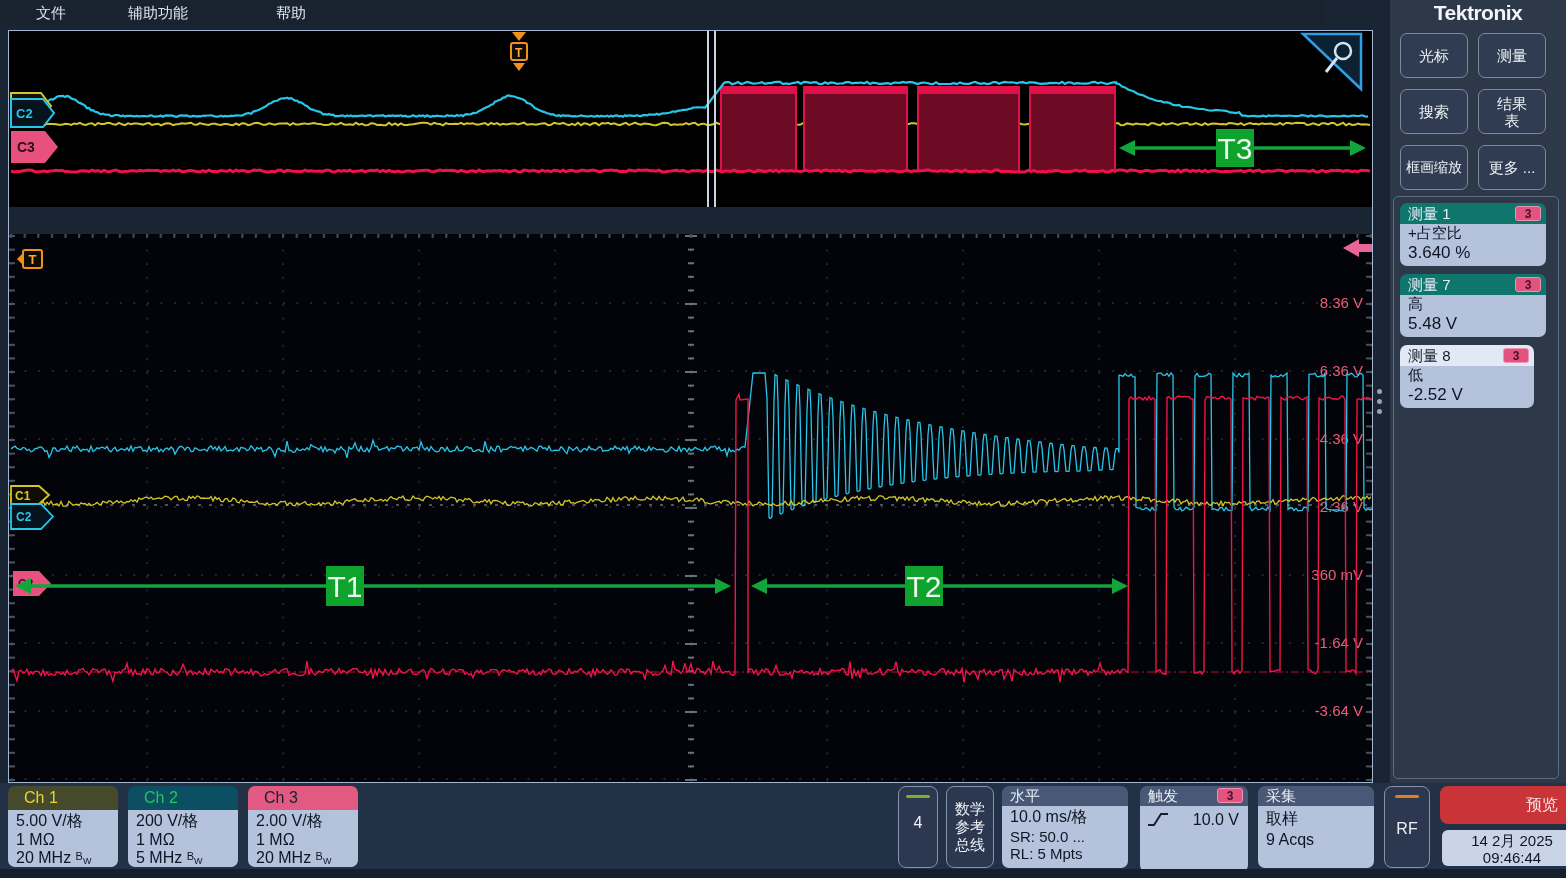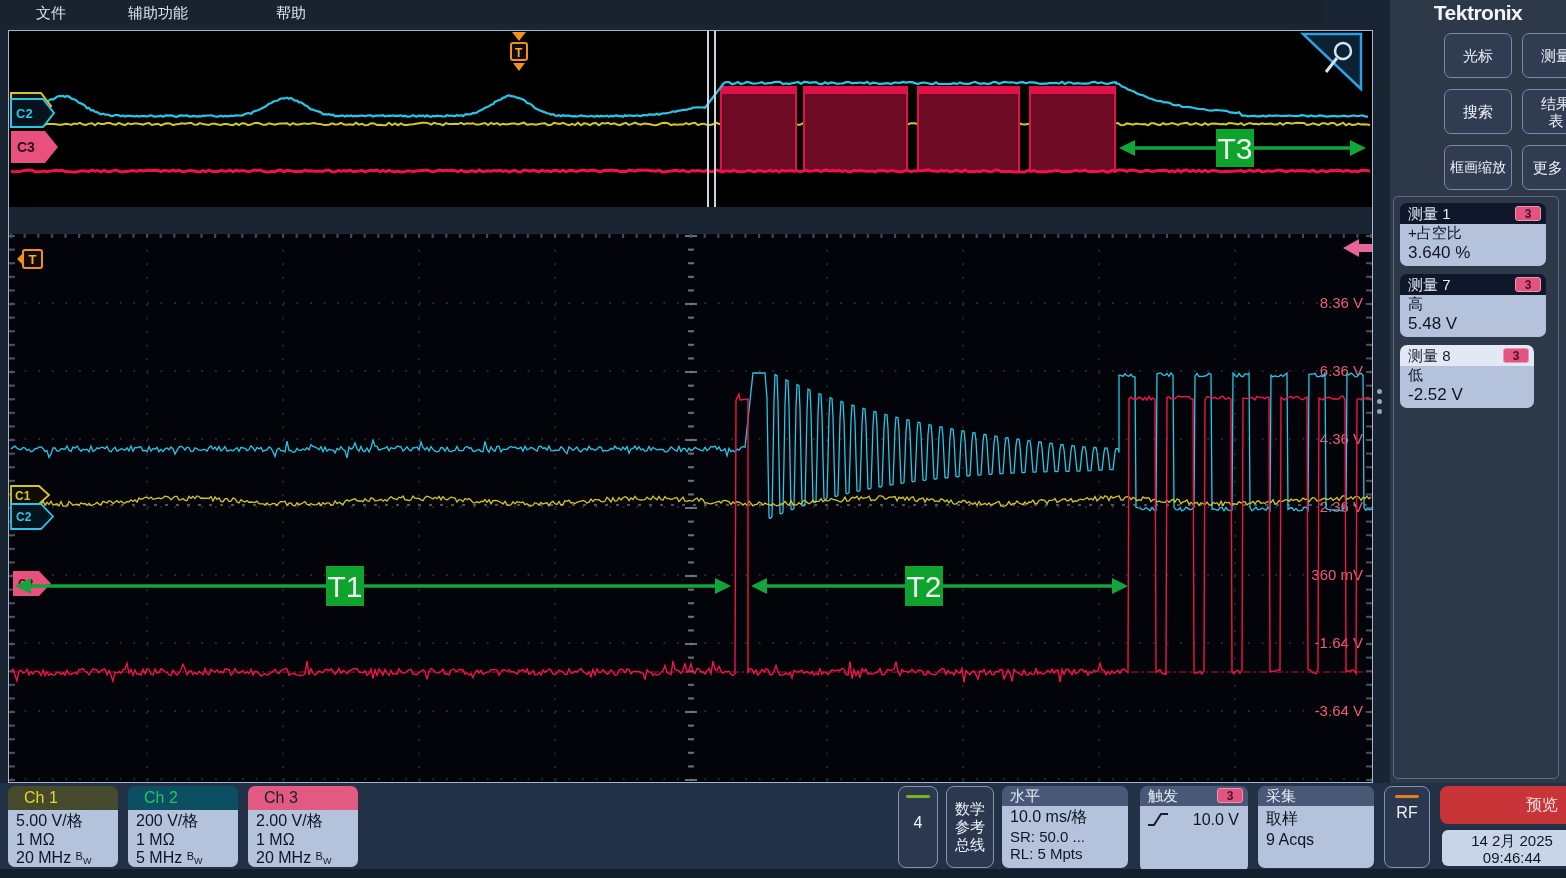--- a/index.html
+++ b/index.html
@@ -1,24 +1,24 @@
 <!DOCTYPE html>
 <html><head>
 <meta charset="utf-8">
 <style>
 html,body{margin:0;padding:0;}
 body{width:1566px;height:878px;position:relative;background:#1a2534;font-family:"Liberation Sans",sans-serif;overflow:hidden;}
 #menubar{position:absolute;left:0;top:0;width:1324px;height:25px;background:#19232f;}
 .menu-item{position:absolute;top:0;height:25px;line-height:25px;color:#dde4ee;font-size:15px;}
 #sidebar{position:absolute;left:1390px;top:0;width:176px;height:783px;background:#2d3849;}
 #logo{position:absolute;left:0;top:1px;width:176px;text-align:center;color:#f2f5f9;font-size:21px;font-weight:bold;letter-spacing:-0.5px;}
-.sb-btn{position:absolute;width:68px;height:45px;background:#303c52;border:1px solid #7c89a0;border-radius:7px;color:#eef2f8;font-size:15px;display:flex;align-items:center;justify-content:center;text-align:center;line-height:17px;box-sizing:border-box;margin-left:44px;}
+.sb-btn{position:absolute;width:68px;height:45px;background:#303c52;border:1px solid #7c89a0;border-radius:7px;color:#eef2f8;font-size:15px;display:flex;align-items:center;justify-content:center;text-align:center;line-height:17px;box-sizing:border-box;}
 #meas-panel{position:absolute;left:3px;top:196px;width:166px;height:583px;border:1px solid #5c6a82;border-radius:5px;box-sizing:border-box;}
 .panel-card{position:absolute;border-radius:7px;overflow:hidden;}
-.panel-card .hd{height:21px;background:#0f172a;color:#e7edf6;font-size:15px;line-height:21px;padding-left:8px;position:relative;}
+.panel-card .hd{height:21px;background:#0f766e;color:#e7edf6;font-size:15px;line-height:21px;padding-left:8px;position:relative;}
 .panel-card .hd.sel{background:#e2e8f4;color:#141d2b;}
 .panel-card .bd{background:#b5c2dc;color:#0d1523;font-size:15px;padding:0 0 3px 8px;}
 .src-badge{position:absolute;right:5px;top:3px;width:26px;height:15px;background:#e2537f;border:1px solid #ef93b1;border-radius:3px;color:#45102a;font-size:12px;font-weight:bold;text-align:center;line-height:14px;box-sizing:border-box;}
 #mainview{position:absolute;left:8px;top:30px;width:1363px;height:751px;border:1px solid #a4b6d0;box-sizing:content-box;}
 #overview{position:absolute;left:0;top:0;width:1363px;height:176px;background:#000;}
 #zoombar{position:absolute;left:0;top:176px;width:1363px;height:27px;background:#93a3c0;}
 #graticule{position:absolute;left:0;top:203px;width:1363px;height:548px;background:#020409;
 background-image:radial-gradient(circle 1px at 1.5px 1.5px,#424c58 99%,transparent),radial-gradient(circle 1px at 1.5px 1.5px,#3d4652 99%,transparent);
 background-size:13.6px 68px,136px 13.6px;background-position:1px 67.5px,0.5px 1px;}
 .zb-label{position:absolute;top:0;height:27px;line-height:27px;color:#0b1220;font-size:15px;}
@@ -469,21 +469,21 @@
   <div class="bb-card" style="left:1258px;width:116px">
     <div class="hd">采集</div>
     <div class="bd" style="padding:2px 0 0 8px;height:60px;font-size:16px;line-height:21px">
       <div>取样</div>
       <div>9 Acqs</div>
     </div>
   </div>
 
   <div class="tool-btn" style="left:1384px;width:46px;height:82px">
     <div class="cline" style="background:#e0801f"></div>
-    <div style="text-align:center;font-size:16px;margin-top:6px">RF</div>
+    <div style="text-align:center;font-size:16px;margin-top:22px">RF</div>
   </div>
 </div>
 <div id="preview-btn">预览</div>
 <div id="datetime">
   <div>14 2月 2025</div>
   <div>09:46:44</div>
 </div>
 <div id="bottomstrip"></div>
 
 </body></html>

